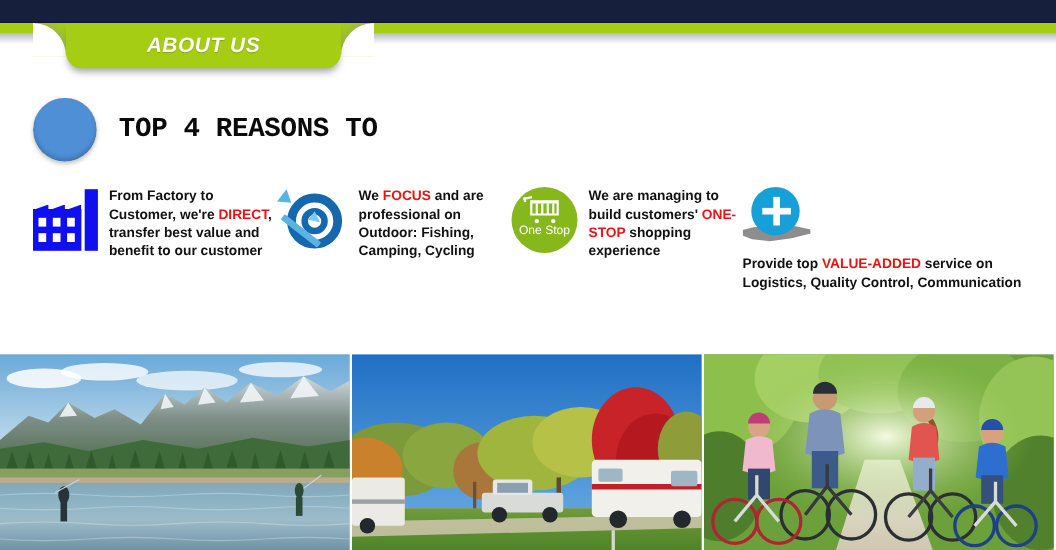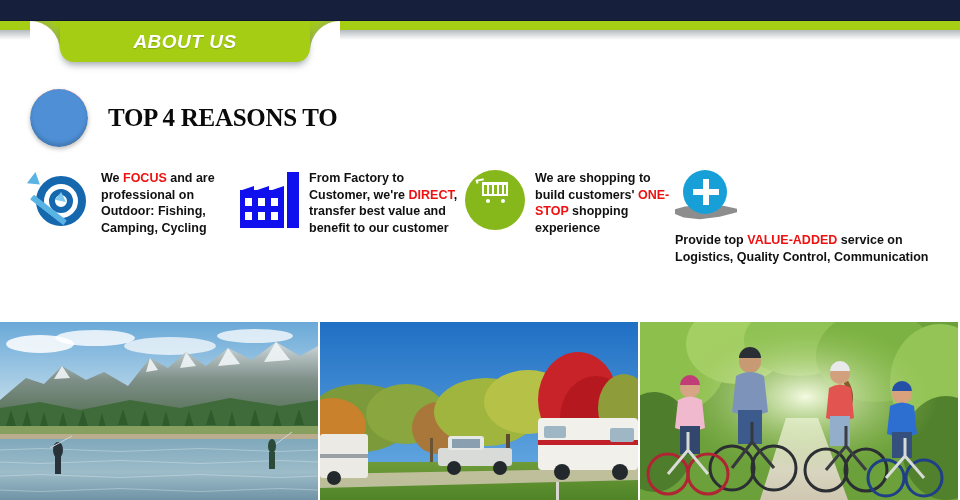--- a/index.html
+++ b/index.html
@@ -124,21 +124,21 @@
     left: 17px; top: 17px; width: 24px; height: 24px;
     box-shadow: inset 0 -3px 4px rgba(0,0,0,0.18);
   }
   .headline-text {
     margin-left: 20px;
     font-size: 25px;
     font-weight: bold;
     line-height: 1.22;
     color: #0a0a0a;
     letter-spacing: -0.3px;
-    font-family: Liberation Serif, serif;
+    font-family: Liberation Mono, monospace;
   }
 
   
   .features {
     position: absolute; left: 30px; top: 170px;
     width: 900px; height: 120px;
     display: flex;
   }
   .feature {
     display: flex;
@@ -256,21 +256,20 @@
   }
   .cart-wheel.cw1 { left: 21px; }
   .cart-wheel.cw2 { left: 36px; }
   .onestop-label {
     position: absolute; left: 0; top: 34px; width: 60px;
     text-align: center;
     color: #ffffff;
     font-size: 11px;
     font-weight: normal;
     font-family: "Liberation Sans", sans-serif;
-    margin-top: 24px;
   }
 
   
   .ico-hand { width: 62px; height: 62px; margin-right: 9px; position: relative; }
   .plus-circle {
     position: absolute; left: 8px; top: 0;
     width: 44px; height: 44px;
     border-radius: 50%;
     background: #17a0d8;
   }
@@ -327,60 +326,60 @@
       <div class="seg chrome-green"></div>
       <div class="seg chrome-white"></div>
       <div class="seg chrome-blue"></div>
     </div>
     <div class="headline-text">
       <div>TOP 4 REASONS TO</div>
     </div>
   </div>
 
   <div class="features">
-
-    <div class="feature f1">
-      <div class="feat-icon ico-target">
-        <div class="ring r1"></div>
-        <div class="ring r2"></div>
-        <div class="dart-shaft"></div>
-        <div class="dart-fletch"></div>
-        <div class="dart-tip"></div>
-      </div>
-      <div class="feat-text"><span>We </span><span class="hl" style="color: rgb(238, 17, 17);">FOCUS</span><span> and are professional on Outdoor: Fishing, Camping, Cycling</span></div>
-    </div>
 
     <div class="feature f2">
       <div class="feat-icon ico-factory">
         <div class="fac-stack"></div>
         <div class="fac-roof"></div>
         <div class="fac-body"></div>
         <div class="fac-win w1"></div>
         <div class="fac-win w2"></div>
         <div class="fac-win w3"></div>
         <div class="fac-win w4"></div>
         <div class="fac-win w5"></div>
         <div class="fac-win w6"></div>
       </div>
       <div class="feat-text"><span>From Factory to Customer, we're </span><span class="hl" style="color: rgb(238, 17, 17);">DIRECT</span><span>, transfer best value and benefit to our customer</span></div>
     </div>
 
+    <div class="feature f1">
+      <div class="feat-icon ico-target">
+        <div class="ring r1"></div>
+        <div class="ring r2"></div>
+        <div class="dart-shaft"></div>
+        <div class="dart-fletch"></div>
+        <div class="dart-tip"></div>
+      </div>
+      <div class="feat-text"><span>We </span><span class="hl" style="color: rgb(238, 17, 17);">FOCUS</span><span> and are professional on Outdoor: Fishing, Camping, Cycling</span></div>
+    </div>
+
     <div class="feature f3">
       <div class="feat-icon ico-onestop">
         <div class="cart-basket"></div>
         <div class="cart-bar b1"></div>
         <div class="cart-bar b2"></div>
         <div class="cart-bar b3"></div>
         <div class="cart-bar b4"></div>
         <div class="cart-handle"></div>
         <div class="cart-wheel cw1"></div>
         <div class="cart-wheel cw2"></div>
         <div class="onestop-label">One Stop</div>
       </div>
-      <div class="feat-text"><span>We are shopping to build customers' </span><span class="hl" style="color: rgb(238, 17, 17);">ONE-STOP</span><span> shopping experience</span></div>
+      <div class="feat-text"><span>We are managing to build customers' </span><span class="hl" style="color: rgb(238, 17, 17);">ONE-STOP</span><span> shopping experience</span></div>
     </div>
 
     <div class="feature f4">
       <div class="feat-icon ico-hand">
         <div class="hand"></div>
         <div class="plus-circle"></div>
         <div class="plus-v"></div>
         <div class="plus-h"></div>
       </div>
       <div class="feat-text"><span>Provide top </span><span class="hl" style="color: rgb(238, 17, 17);">VALUE-ADDED</span><span> service on Logistics, Quality Control, Communication</span></div>

